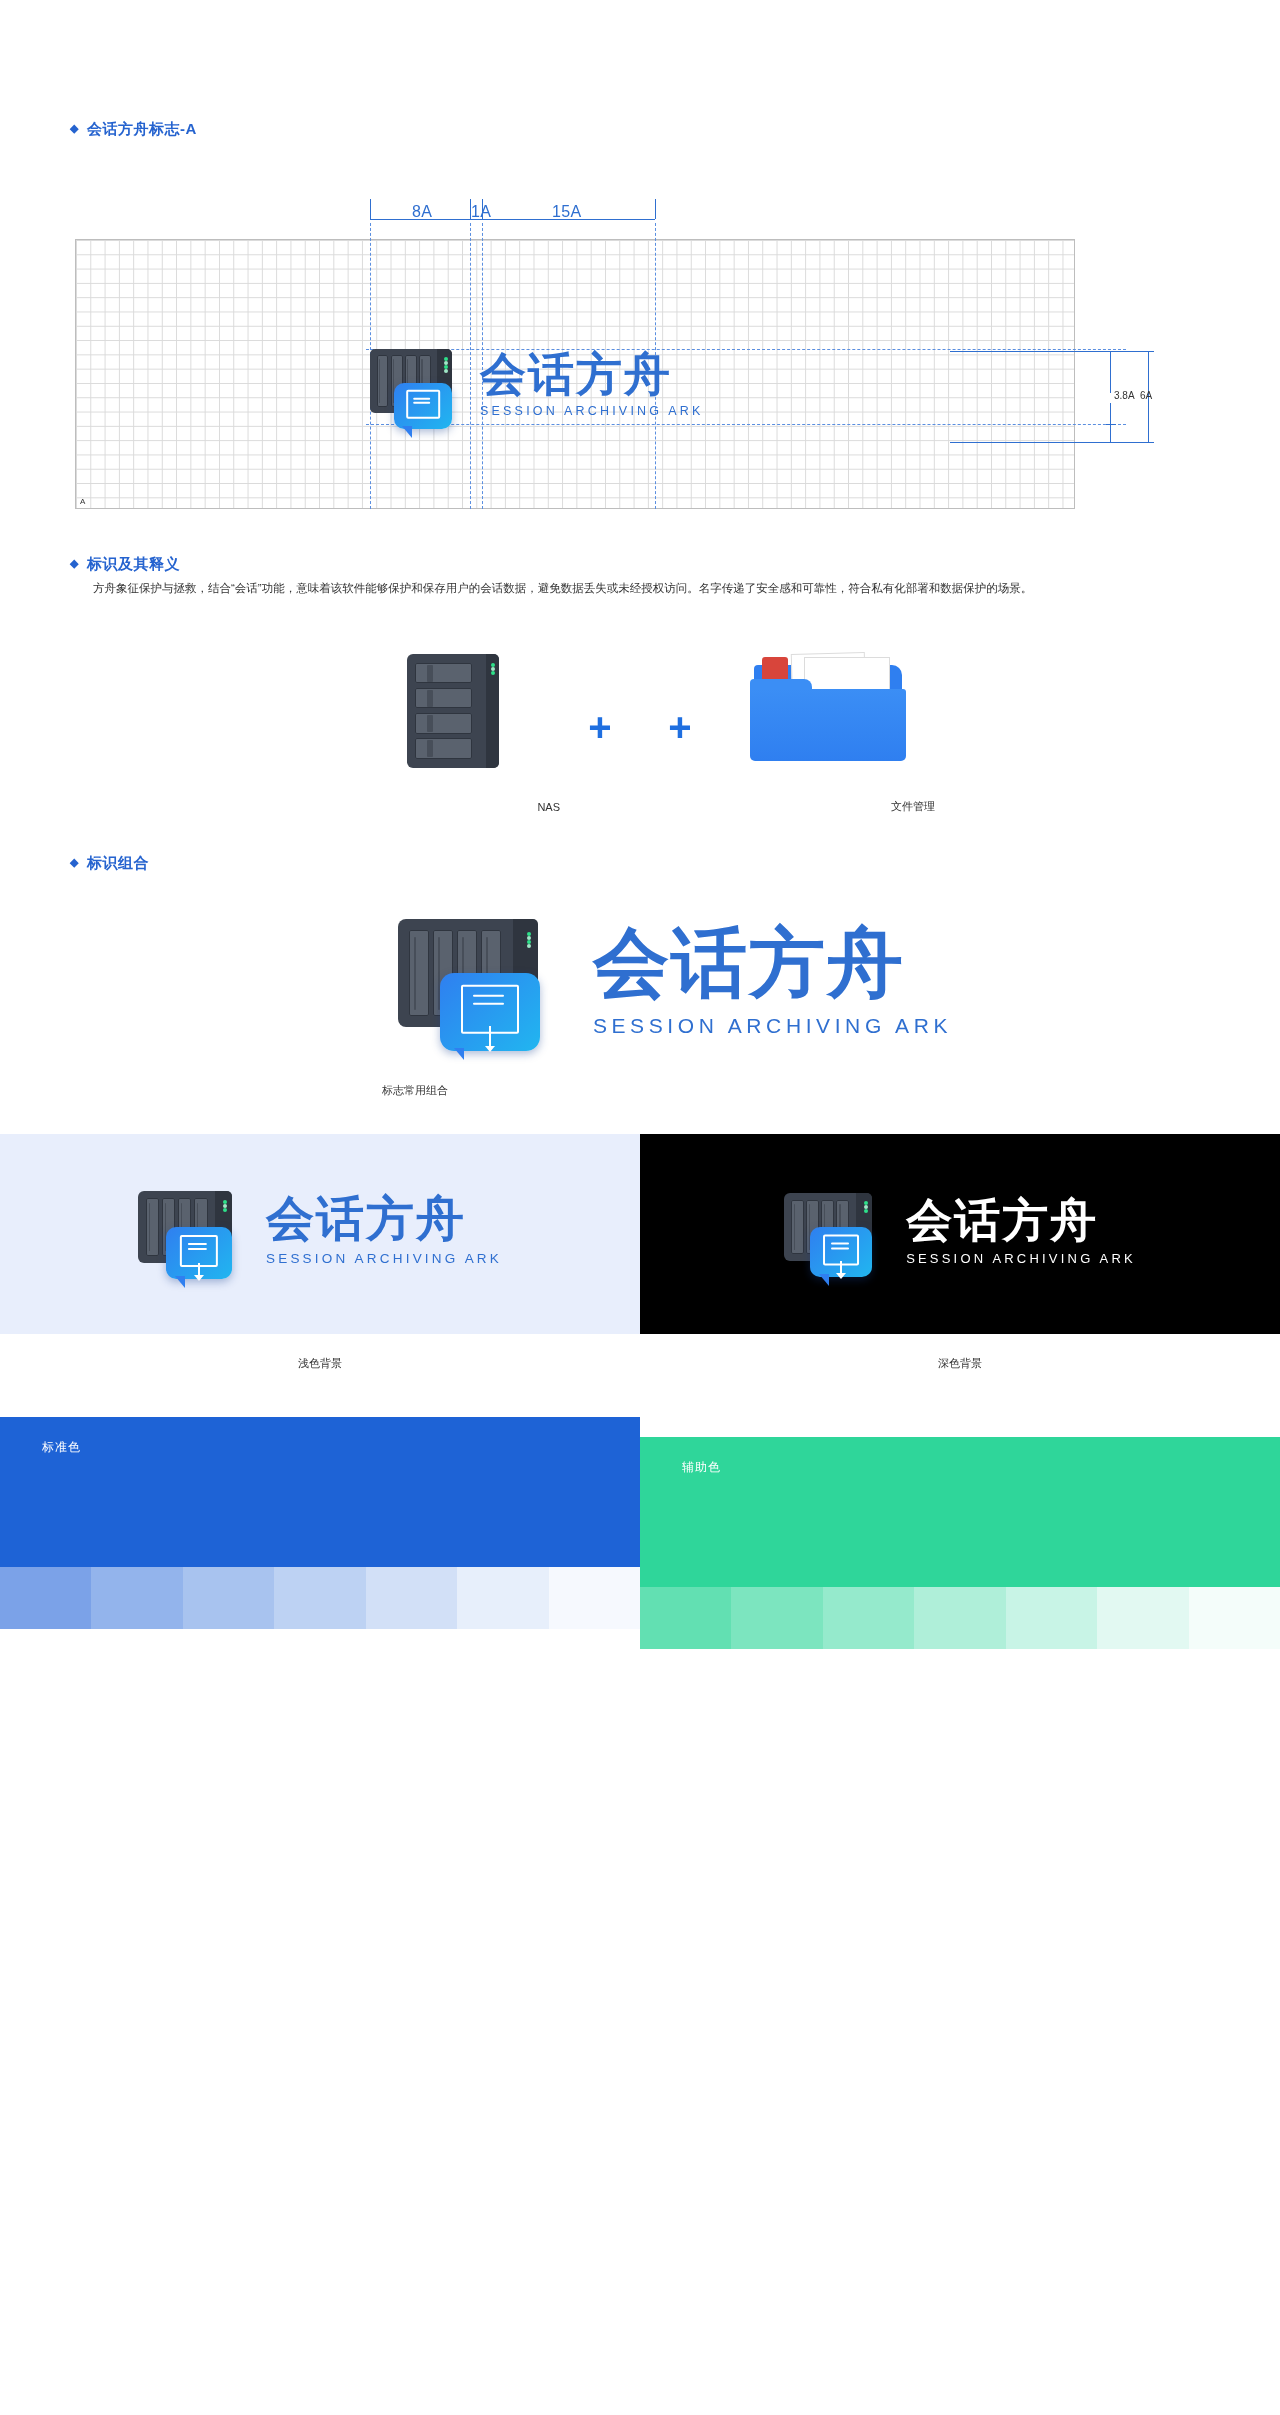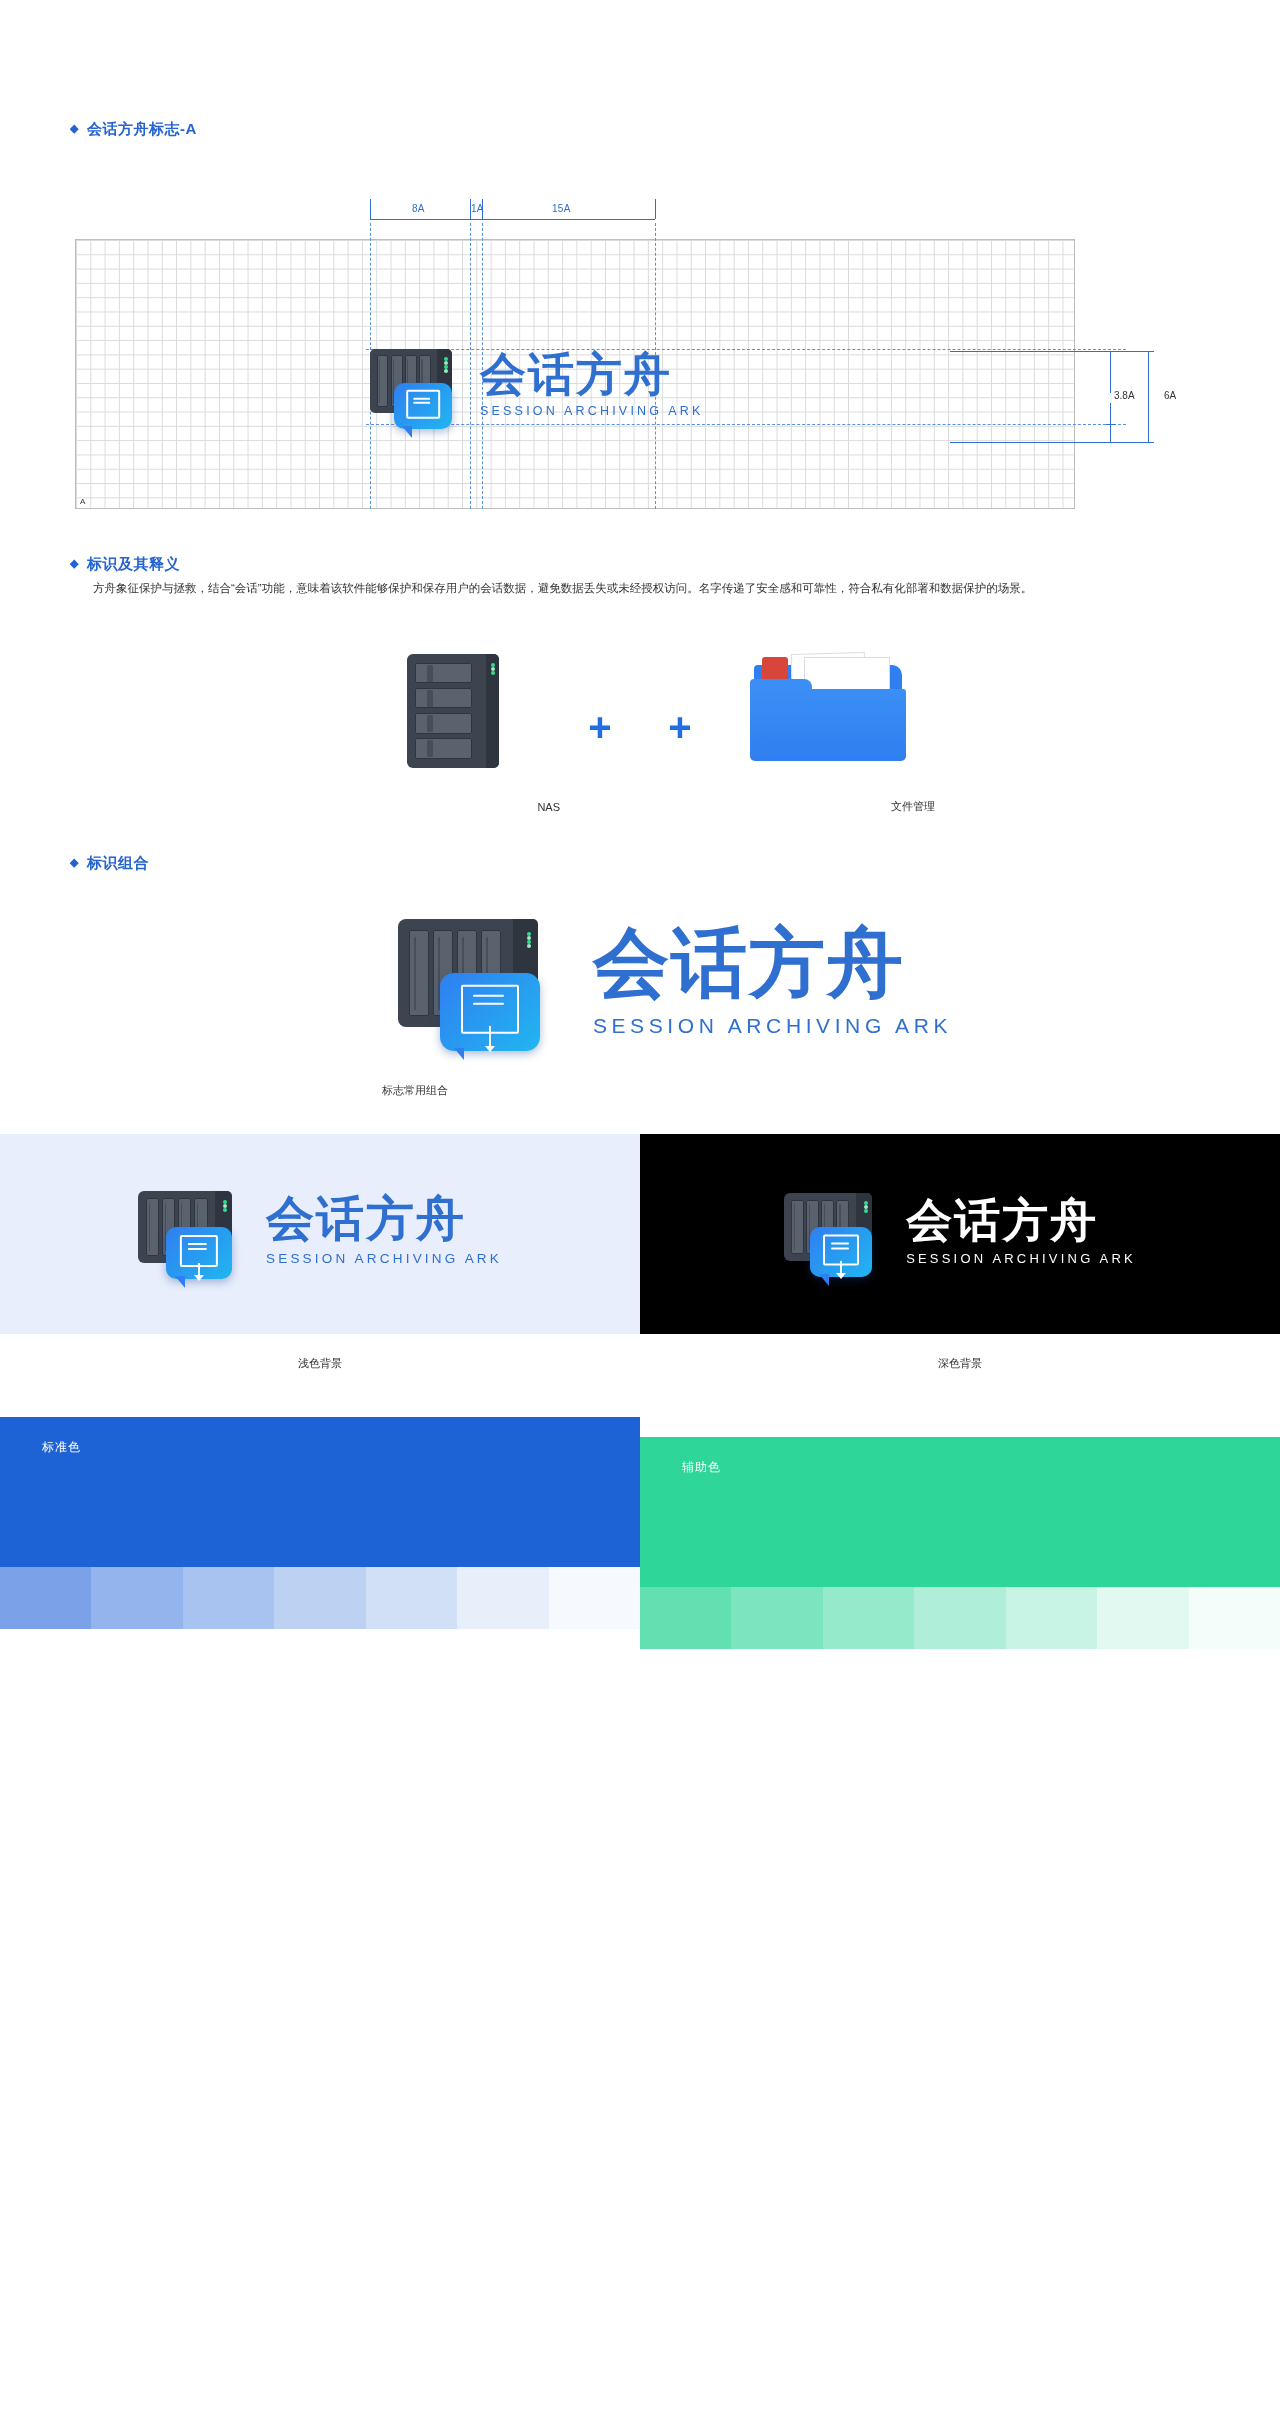--- a/index.html
+++ b/index.html
@@ -39,21 +39,21 @@
 
   
   .measure-top { position:absolute; left:300px; top:0; width:500px; height:34px; }
   .measure-top .tick {
     position:absolute; top:0; width:1px; height:20px; background:#2f6fd0;
   }
   .measure-top .line {
     position:absolute; top:20px; height:1px; background:#2f6fd0;
   }
   .measure-top .lbl {
-    position:absolute; top:4px; font-size:10px; color:#2f6fd0; letter-spacing:.3px;
+    position:absolute; top:4px; font-size:16px; color:#2f6fd0; letter-spacing:.3px;
   }
   .vguide {
     position:absolute; width:0; border-left:1px dashed #5b8fe0;
   }
   .hguide {
     position:absolute; height:0; border-top:1px dashed #5b8fe0;
   }
   .solidguide { position:absolute; background:#2f6fd0; }
 
   
@@ -248,21 +248,21 @@
       <div class="solidguide" style="left:880px;top:243px;width:175px;height:1px;background:#2f6fd0;"></div>
 
       <div class="measure-right">
         <div class="vline" style="left:28px;top:2px;height:42px;"></div>
         <div class="vline" style="left:28px;top:54px;height:40px;"></div>
         <div class="vline" style="left:66px;top:2px;height:92px;"></div>
         <div class="hline" style="left:24px;top:2px;width:48px;"></div>
         <div class="hline" style="left:24px;top:93px;width:48px;"></div>
         <div class="hline" style="left:24px;top:75px;width:10px;"></div>
         <div class="lbl" style="left:32px;top:41px;">3.8A</div>
-        <div class="lbl" style="left:82px;top:41px;text-align:right;">6A</div>
+        <div class="lbl" style="left:58px;top:41px;text-align:right;">6A</div>
       </div>
 
       <div class="lockup" style="position:absolute;left:300px;top:150px;align-items:flex-start;">
         <div class="nas-wrap" style="width:96px;height:78px;">
           <div class="nas" style="width:82px;height:64px;">
             <div class="side"></div>
             <div class="bays">
               <div class="bay"></div>
                 <div class="bay"></div>
                 <div class="bay"></div>

